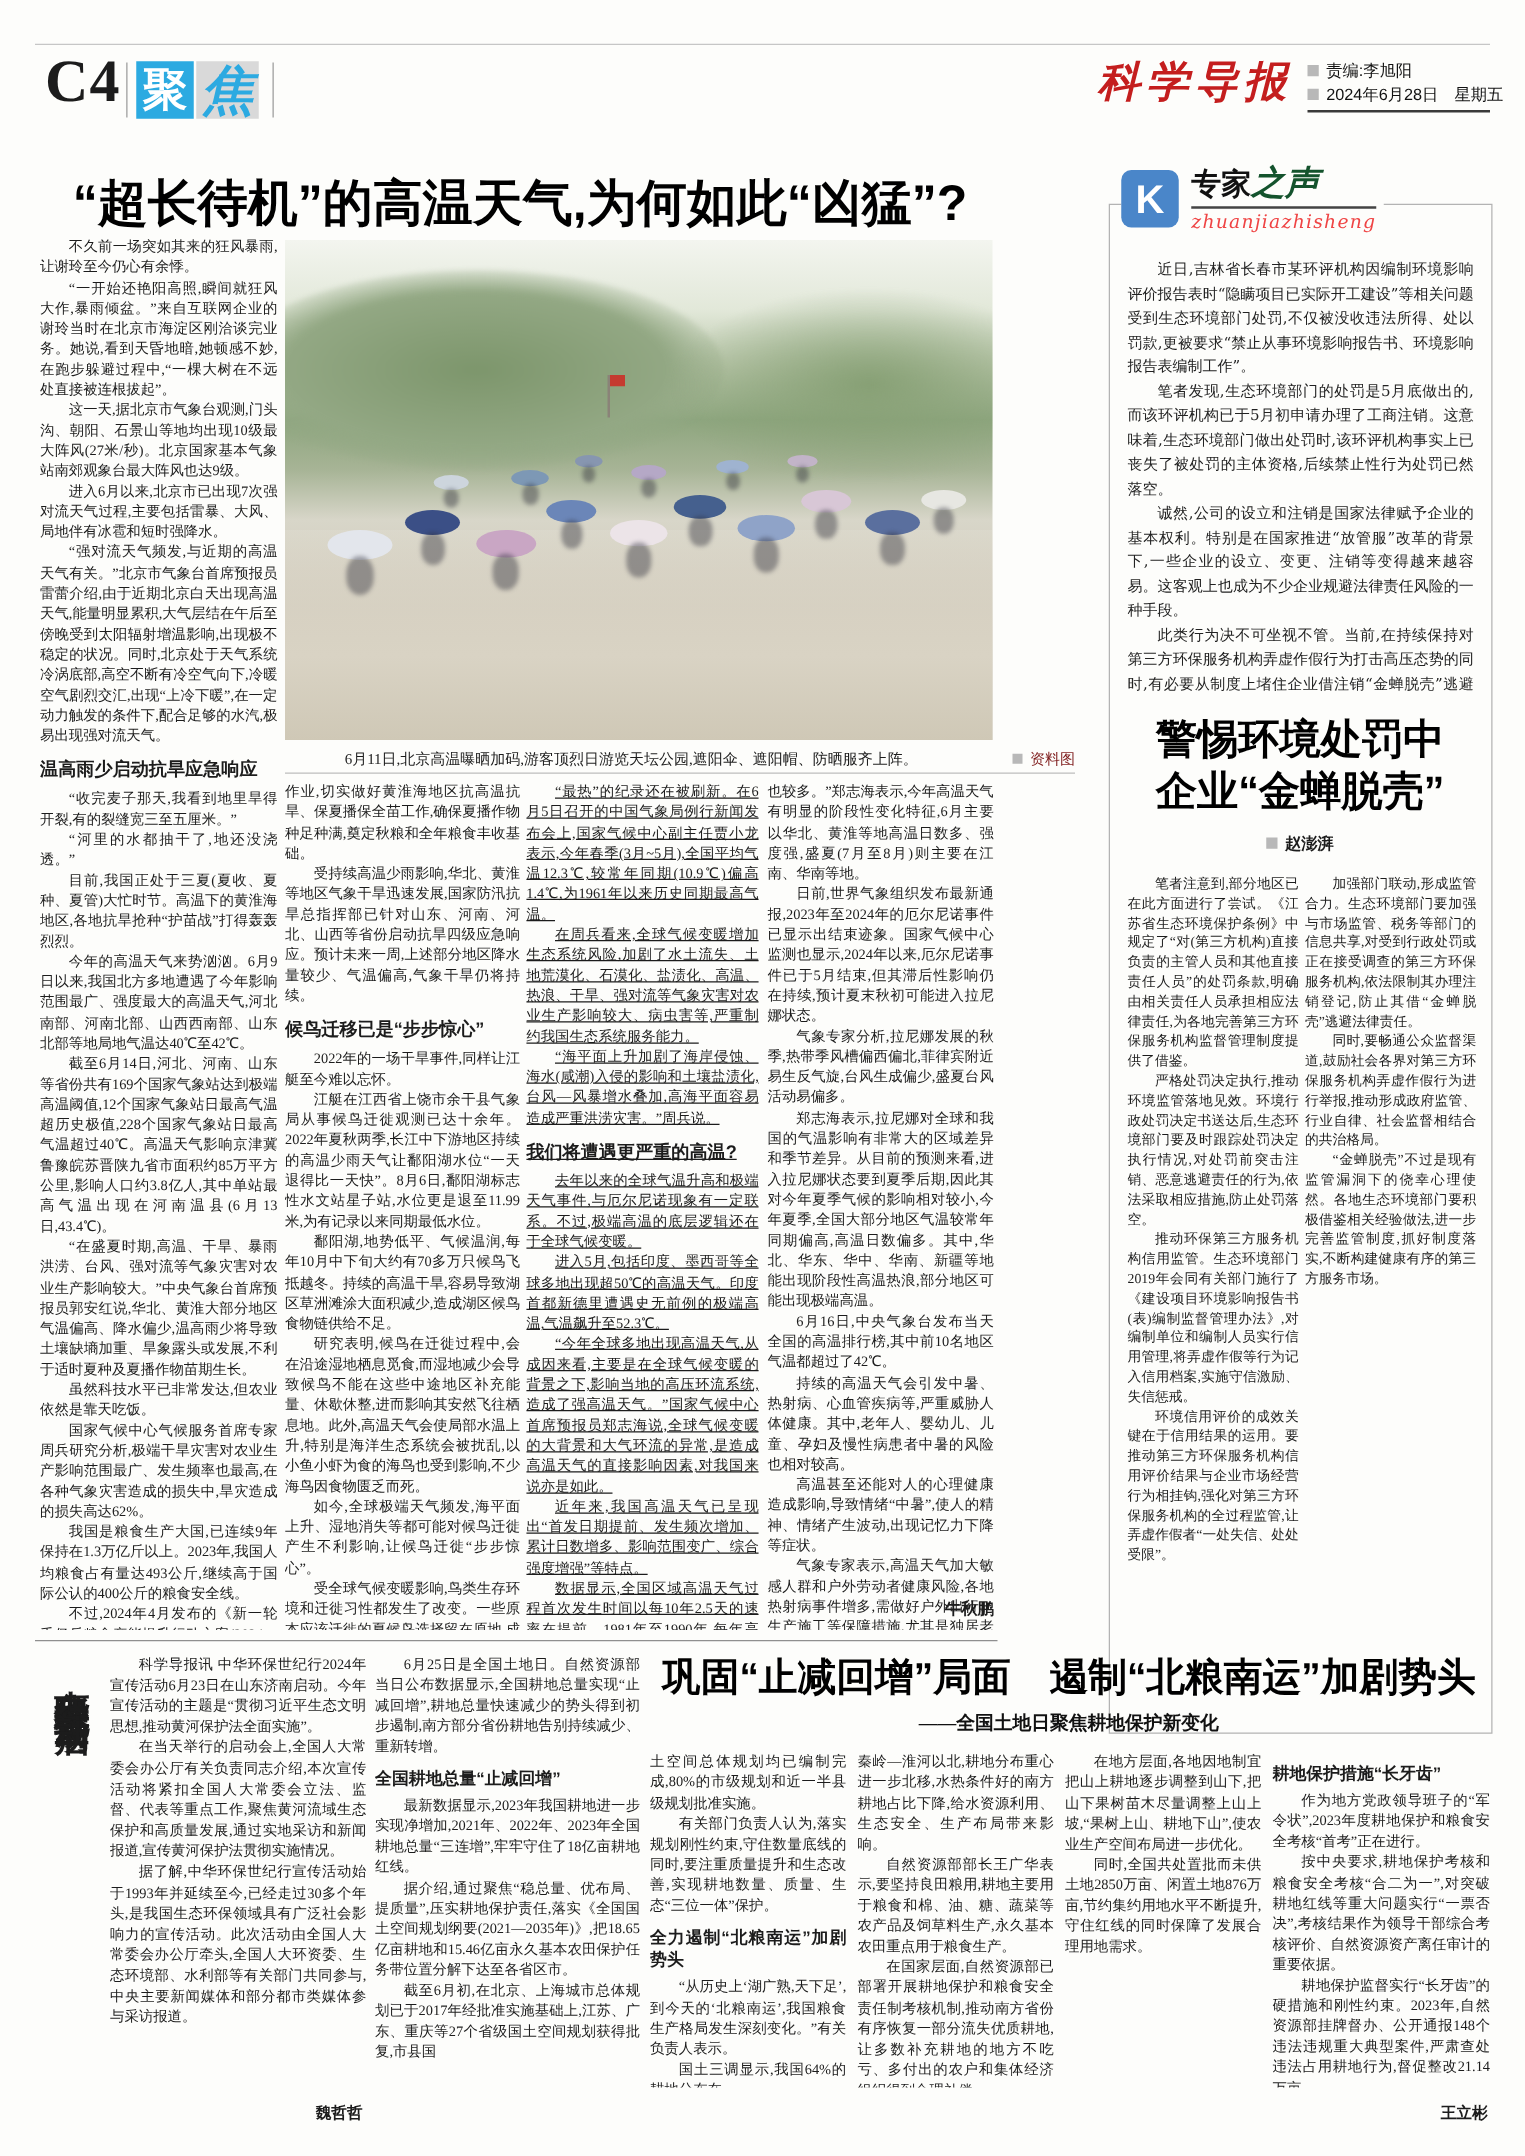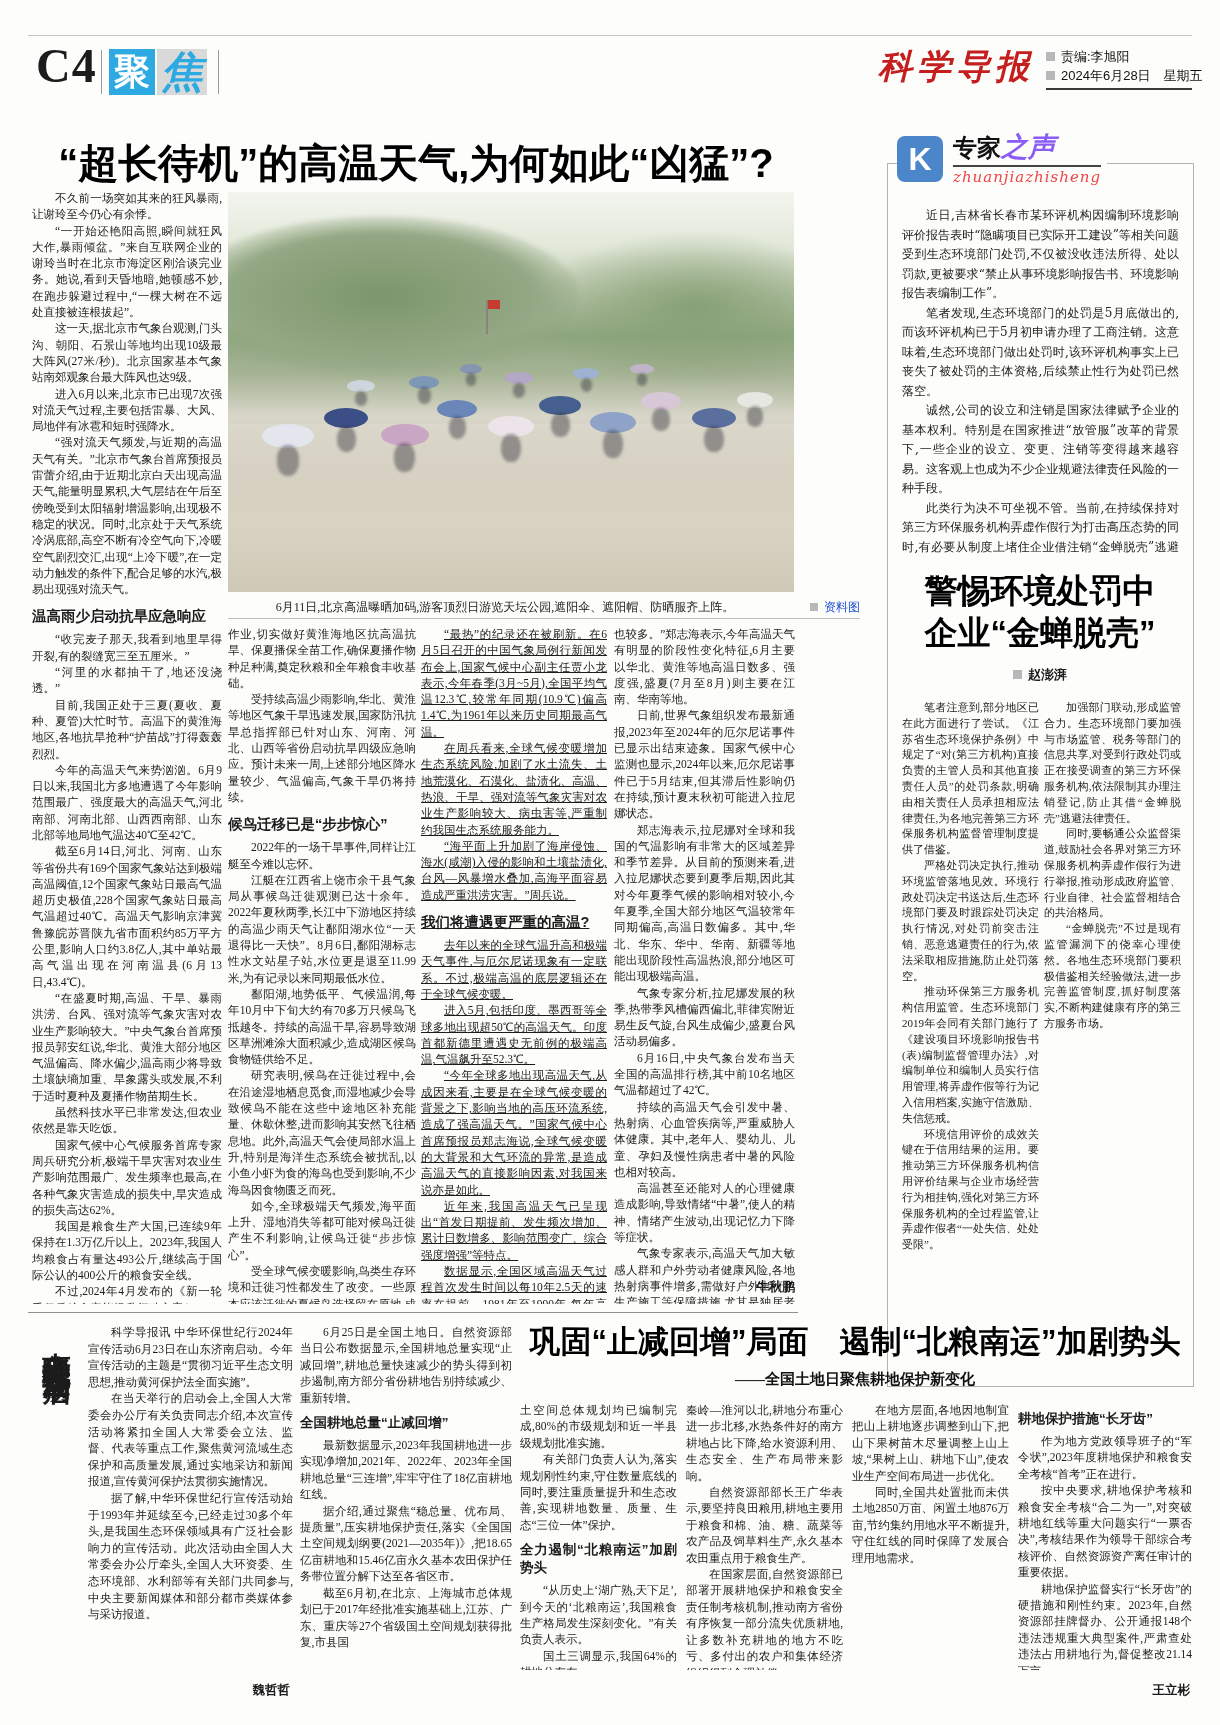--- a/index.html
+++ b/index.html
@@ -64,32 +64,32 @@
   .umb:nth-of-type(10){left:90%;top:50%;width:36px;height:16px;background:#e7e7e2;}
   .umb:nth-of-type(11){left:32%;top:46%;width:30px;height:13px;background:#7d98b5;}
   .umb:nth-of-type(12){left:49%;top:45%;width:28px;height:12px;background:#b5a8c6;}
   .umb:nth-of-type(13){left:61%;top:44%;width:26px;height:11px;background:#9fb3d0;}
   .umb:nth-of-type(14){left:21%;top:47%;width:28px;height:12px;background:#cdd5dd;}
   .umb:nth-of-type(15){left:41%;top:43%;width:22px;height:10px;background:#8796b0;}
   .umb:nth-of-type(16){left:71%;top:43%;width:24px;height:10px;background:#c2b4c8;}
   .caption-row{left:228px;top:599px;width:632px;display:flex;align-items:flex-start;
      font:12px/16px "Liberation Serif",serif;border-bottom:1px solid #bdbdbd;padding-bottom:3px;}
   .caption-text{flex:1;text-align:center;}
-  .caption-credit{white-space:nowrap;margin-left:28px;color:#1d4ed8;}
+  .caption-credit{white-space:nowrap;margin-left:28px;color:#7f1d1d;}
   .caption-credit .sq{width:8px;height:8px;}
 
   
   .expert-box{left:887px;top:163px;width:305px;height:1222px;border:1px solid #b3b3b3;background:#fdfdfb;}
   .expert-logo{left:897px;top:132px;width:210px;height:62px;background:#fdfdfb;display:flex;align-items:flex-start;}
   .k-badge{width:46px;height:46px;background:#4a86c9;border-radius:8px;color:#fff;
      font:bold 32px/46px "Liberation Sans",sans-serif;text-align:center;flex:0 0 auto;margin-top:4px;}
   .kicker-wrap{margin-left:10px;}
   .kicker{font:bold 24px/30px "Liberation Sans",sans-serif;color:#111;border-bottom:2px solid #444;
      padding:0 4px 2px 0;white-space:nowrap;}
-  .kicker .half2{color:#8b5cf6;font-family:"DejaVu Serif",serif;font-style:italic;font-size:27px;}
+  .kicker .half2{color:#14532d;font-family:"DejaVu Serif",serif;font-style:italic;font-size:27px;}
   .pinyin{font:italic 15px/20px "DejaVu Serif",serif;color:#ef4444;letter-spacing:1px;}
   .essay{left:902px;top:206px;width:277px;height:352px;font:12px/19.5px "DejaVu Serif",serif;
      color:#222;text-align:justify;overflow:hidden;}
   .essay .para{margin:0;text-indent:2em;}
   .expert-headline{left:892px;top:570px;width:296px;text-align:center;
      font:bold 33px/42px "Liberation Sans",sans-serif;color:#000;}
   .expert-byline{left:892px;top:666px;width:296px;text-align:center;
      font:13px "Liberation Serif",serif;}
   .ecol{position:absolute;top:700px;height:668px;width:137px;font-size:11px;line-height:15.8px;
      text-align:justify;overflow:hidden;}
@@ -201,22 +201,22 @@
       <h4 class="subhead">我们将遭遇更严重的高温?</h4>
       <p class="para">去年以来的全球气温升高和极端天气事件,与厄尔尼诺现象有一定联系。不过,极端高温的底层逻辑还在于全球气候变暖。</p>
       <p class="para">进入5月,包括印度、墨西哥等全球多地出现超50℃的高温天气。印度首都新德里遭遇史无前例的极端高温,气温飙升至52.3℃。</p>
       <p class="para">“今年全球多地出现高温天气,从成因来看,主要是在全球气候变暖的背景之下,影响当地的高压环流系统,造成了强高温天气。”国家气候中心首席预报员郑志海说,全球气候变暖的大背景和大气环流的异常,是造成高温天气的直接影响因素,对我国来说亦是如此。</p>
       <p class="para">近年来,我国高温天气已呈现出“首发日期提前、发生频次增加、累计日数增多、影响范围变广、综合强度增强”等特点。</p>
       <p class="para">数据显示,全国区域高温天气过程首次发生时间以每10年2.5天的速率在提前。1981年至1990年,每年高温天气过程平均最早发生在6月24日,2023年则提前到了5月28日,比常年偏早16天。同时,全国区域高温过程累计日数显著增多,高温的平均影响范围也不断扩大。</p>
     </div>
   <div class="ncol col4">
       <p class="para cont">也较多。”郑志海表示,今年高温天气有明显的阶段性变化特征,6月主要以华北、黄淮等地高温日数多、强度强,盛夏(7月至8月)则主要在江南、华南等地。</p>
       <p class="para">日前,世界气象组织发布最新通报,2023年至2024年的厄尔尼诺事件已显示出结束迹象。国家气候中心监测也显示,2024年以来,厄尔尼诺事件已于5月结束,但其滞后性影响仍在持续,预计夏末秋初可能进入拉尼娜状态。</p>
+      <p class="para">气象专家分析,拉尼娜发展的秋季,热带季风槽偏西偏北,菲律宾附近易生反气旋,台风生成偏少,盛夏台风活动易偏多。</p>
       <p class="para">郑志海表示,拉尼娜对全球和我国的气温影响有非常大的区域差异和季节差异。从目前的预测来看,进入拉尼娜状态要到夏季后期,因此其对今年夏季气候的影响相对较小,今年夏季,全国大部分地区气温较常年同期偏高,高温日数偏多。其中,华北、华东、华中、华南、新疆等地能出现阶段性高温热浪,部分地区可能出现极端高温。</p>
-      <p class="para">气象专家分析,拉尼娜发展的秋季,热带季风槽偏西偏北,菲律宾附近易生反气旋,台风生成偏少,盛夏台风活动易偏多。</p>
       <p class="para">6月16日,中央气象台发布当天全国的高温排行榜,其中前10名地区气温都超过了42℃。</p>
       <p class="para">持续的高温天气会引发中暑、热射病、心血管疾病等,严重威胁人体健康。其中,老年人、婴幼儿、儿童、孕妇及慢性病患者中暑的风险也相对较高。</p>
       <p class="para">高温甚至还能对人的心理健康造成影响,导致情绪“中暑”,使人的精神、情绪产生波动,出现记忆力下降等症状。</p>
       <p class="para">气象专家表示,高温天气加大敏感人群和户外劳动者健康风险,各地热射病事件增多,需做好户外出行、生产施工等保障措施,尤其是独居老人、长期慢性病患者、降温设施不足的低收入群体和户外作业人员。</p>
     </div>
   <div class="abs byline-main">牛秋鹏</div>
   <div class="abs main-divider"></div>
 
   <div class="abs expert-box"></div>
   <div class="abs expert-logo">

